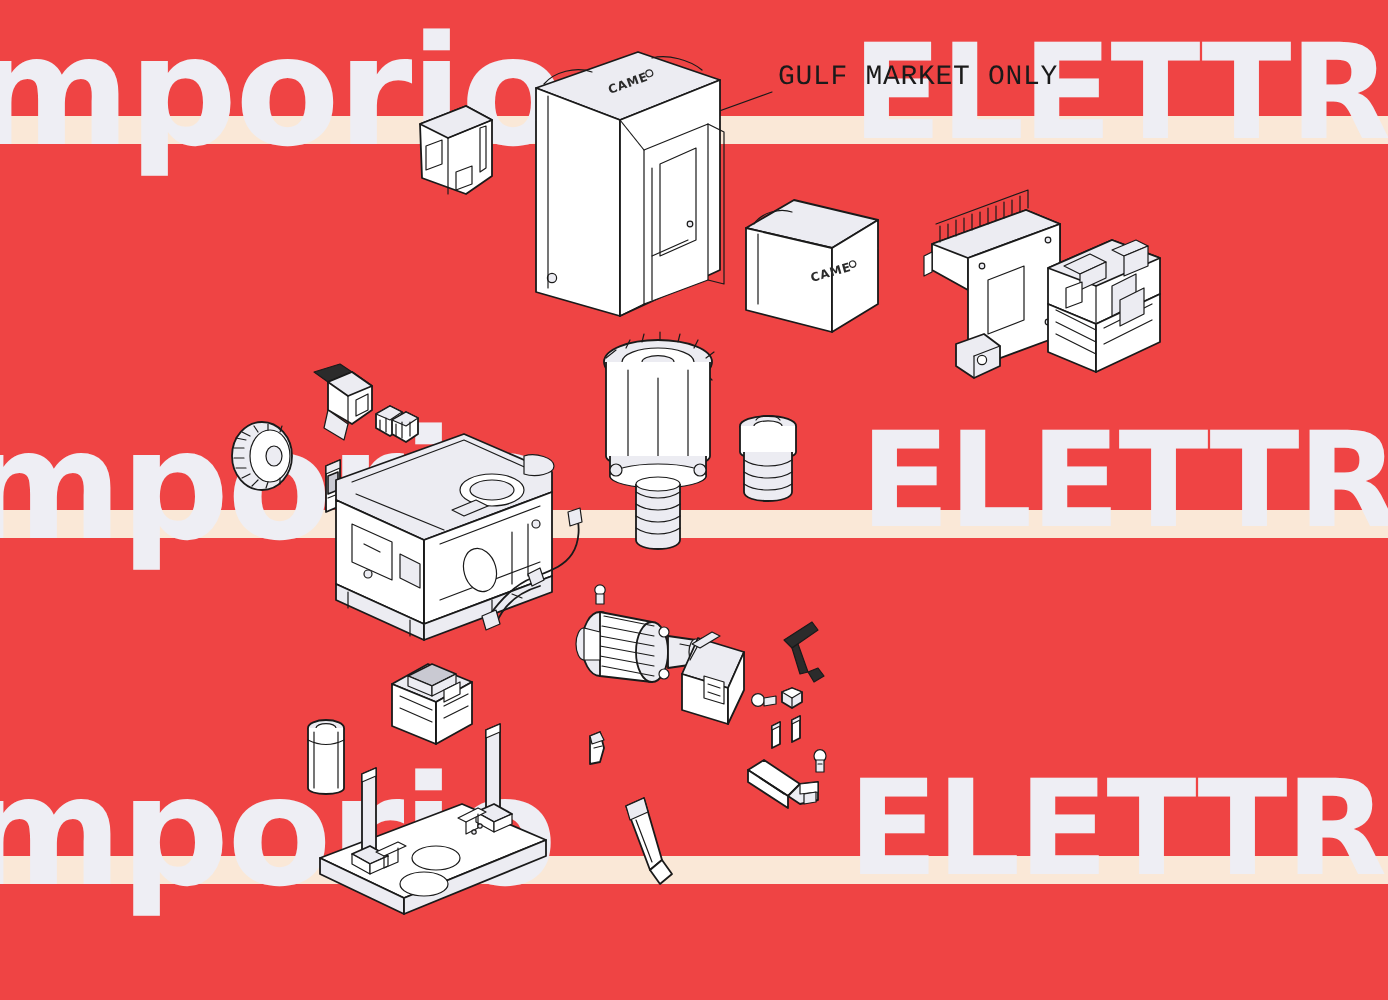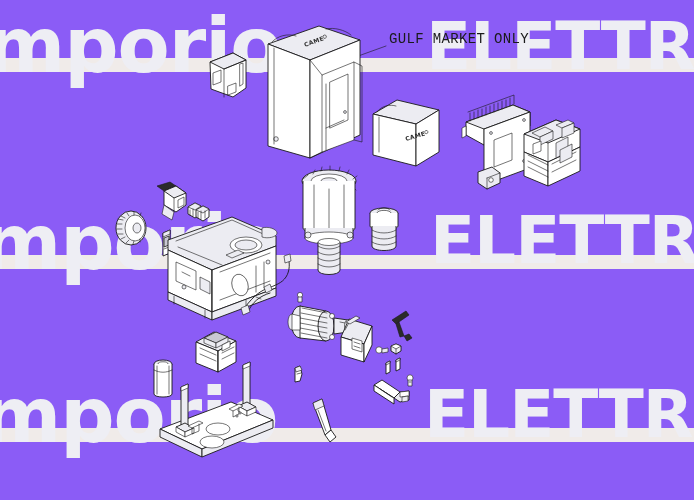--- a/index.html
+++ b/index.html
@@ -6,21 +6,21 @@
   html,body{margin:0;padding:0;}
   body{
     width:694px;height:500px;
     background:#ffffff;
     font-family:"Liberation Sans", sans-serif;
     overflow:hidden;
     position:relative;
   }
   #stage{
     position:absolute;left:0;top:0;width:694px;height:500px;
-    background:#8b5cf6;
+    background:#ef4444;
     overflow:hidden;
   }
   
   .wm-layer{
     position:absolute;left:0;top:0;width:694px;height:500px;
     pointer-events:none;
     z-index:1;
   }
   .wm-band{
     position:absolute;left:0;width:694px;

